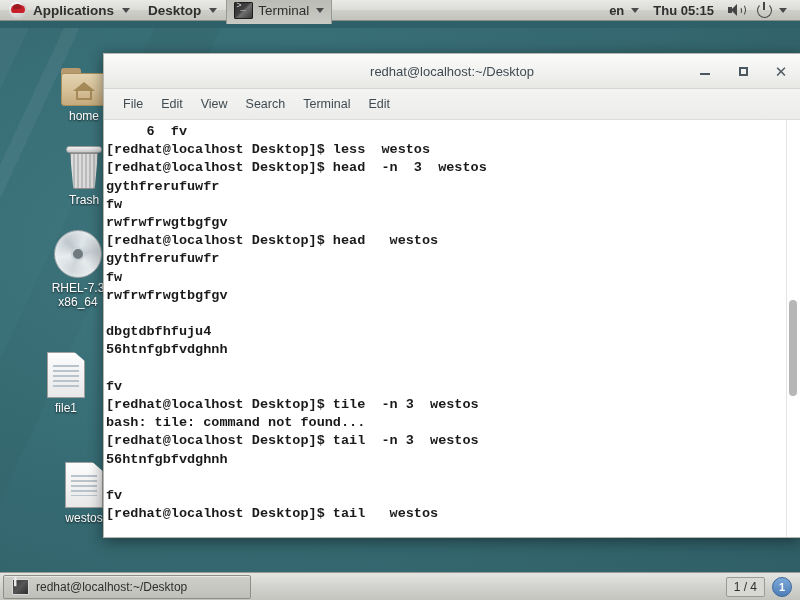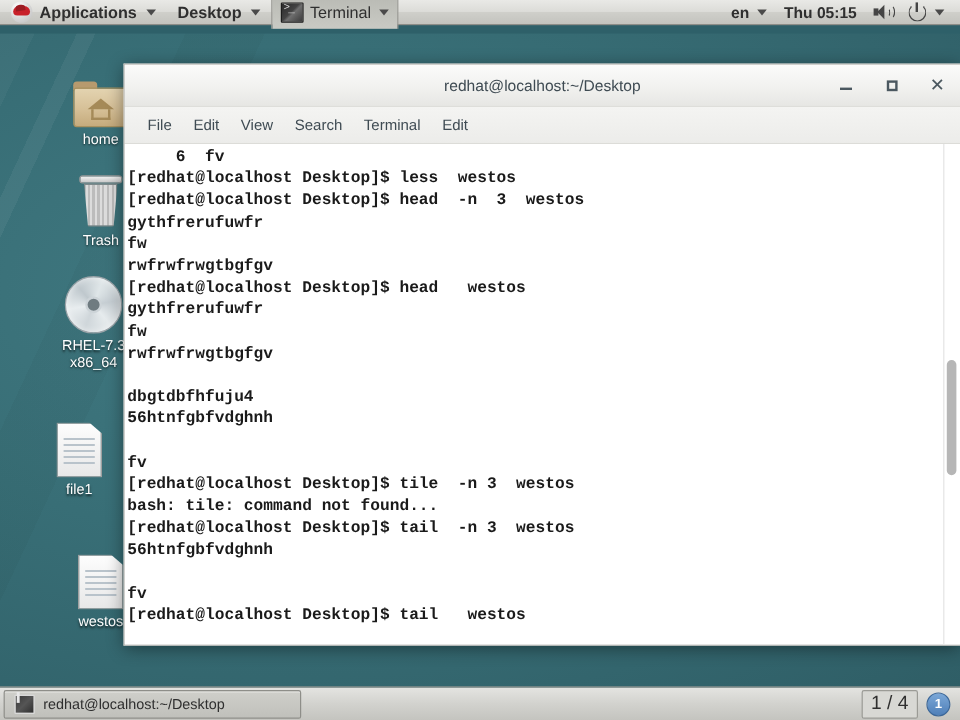--- a/index.html
+++ b/index.html
@@ -227,21 +227,21 @@
     position:relative;border-radius:1px;
   }
   .task .ticon::before{
     content:"▌";position:absolute;left:1px;top:-3px;font-size:8px;color:#e8e8e8;
     font-family:"Liberation Mono",monospace;
   }
   #taskbar .rspacer{flex:1 1 auto;}
   .wsarea{display:flex;align-items:center;gap:7px;padding-right:8px;}
   .wscount{
     border:1px solid #9b9b96;background:#d8d8d4;padding:2px 7px;border-radius:2px;
-    font-size:16px;color:#2f2f2f;
+    font-size:12px;color:#2f2f2f;
   }
   .wsbadge{
     width:18px;height:18px;border-radius:50%;
     background:linear-gradient(to bottom,#7ca8d8,#4f7fb8);
     border:1px solid #3c6798;color:#fff;font-size:11px;font-weight:bold;
     display:flex;align-items:center;justify-content:center;
   }
 </style>
 </head>
 <body>

